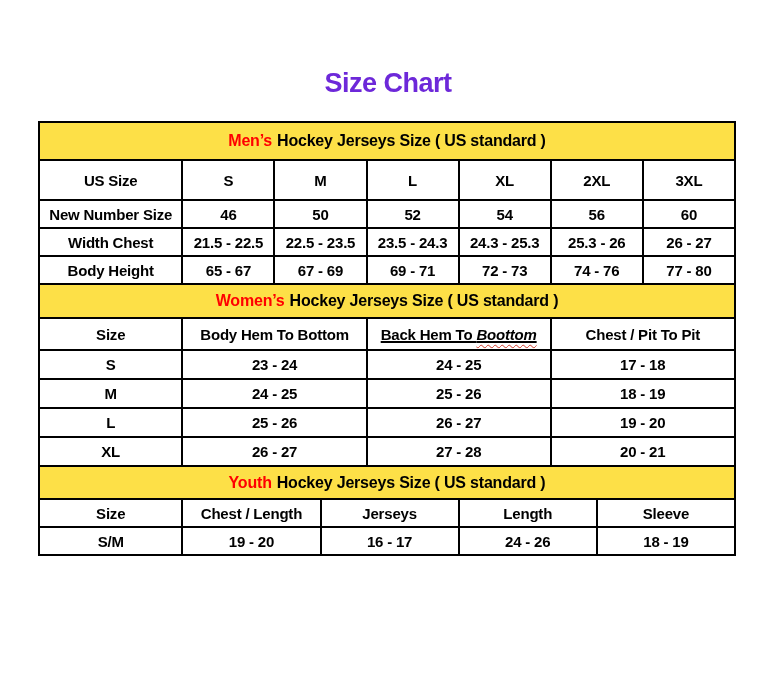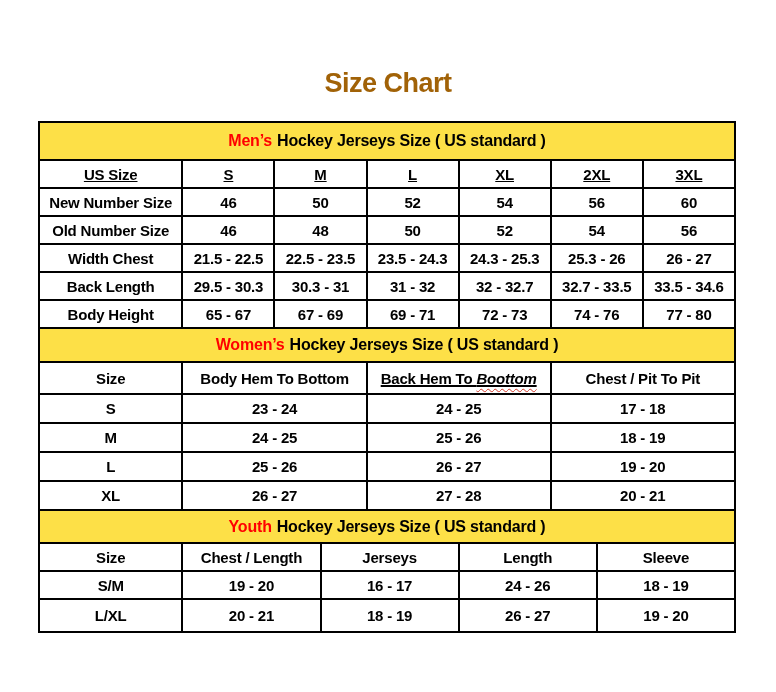--- a/index.html
+++ b/index.html
@@ -16,21 +16,21 @@
     background: #ffffff;
     overflow: hidden;
   }
   .title {
     margin: 0;
     padding-top: 68px;
     text-align: center;
     font-size: 27px;
     font-weight: 700;
     letter-spacing: -0.5px;
-    color: #a16207;
+    color: #6d28d9;
   }
   .tables {
     margin: 22px 0 0 38px;
     width: 698px;
   }
   table.sizes {
     border-collapse: collapse;
     table-layout: fixed;
     width: 698px;
     letter-spacing: -0.2px;
@@ -47,21 +47,21 @@
   .banner-cell {
     background: #fde047;
     font-size: 16px;
     font-weight: 700;
   }
   .banner-hl { color: #FF0000; margin-right: 5px; }
   .head-row th { font-size: 15px; font-weight: 700; background: #fff; }
   .data-row td { font-size: 15px; font-weight: 600; background: #fff; }
   .data-row td.lbl { font-weight: 700; }
   .t-mens .banner-row  { height: 38px; }
-  .t-mens .head-row    { height: 28px; text-decoration: underline; }
+  .t-mens .head-row    { height: 40px; }
   .t-mens .data-row    { height: 28px; }
   .t-womens .banner-row{ height: 34px; }
   .t-womens .head-row  { height: 32px; }
   .t-womens .data-row  { height: 29px; }
   .t-youth .banner-row { height: 33px; }
   .t-youth .head-row   { height: 28px; }
   .t-youth .data-row   { height: 28px; padding-left: 44px; }
   .t-youth .data-row.tall { height: 33px; }
   .u-line { text-decoration: underline; text-decoration-thickness: 1.5px; }
   .misspelled {
@@ -108,45 +108,27 @@
       <tr class="data-row">
         <td class="lbl">New Number Size</td>
         <td>46</td>
         <td>50</td>
         <td>52</td>
         <td>54</td>
         <td>56</td>
         <td>60</td>
       </tr>
       <tr class="data-row">
-        <td class="lbl">Old Number Size</td>
-        <td>46</td>
-        <td>48</td>
-        <td>50</td>
-        <td>52</td>
-        <td>54</td>
-        <td>56</td>
-      </tr>
-      <tr class="data-row">
         <td class="lbl">Width Chest</td>
         <td>21.5 - 22.5</td>
         <td>22.5 - 23.5</td>
         <td>23.5 - 24.3</td>
         <td>24.3 - 25.3</td>
         <td>25.3 - 26</td>
         <td>26 - 27</td>
-      </tr>
-      <tr class="data-row">
-        <td class="lbl">Back Length</td>
-        <td>29.5 - 30.3</td>
-        <td>30.3 - 31</td>
-        <td>31 - 32</td>
-        <td>32 - 32.7</td>
-        <td>32.7 - 33.5</td>
-        <td>33.5 - 34.6</td>
       </tr>
       <tr class="data-row">
         <td class="lbl">Body Height</td>
         <td>65 - 67</td>
         <td>67 - 69</td>
         <td>69 - 71</td>
         <td>72 - 73</td>
         <td>74 - 76</td>
         <td>77 - 80</td>
       </tr>
@@ -220,24 +202,17 @@
         <th>Length</th>
         <th>Sleeve</th>
       </tr>
       <tr class="data-row">
         <td class="lbl">S/M</td>
         <td>19 - 20</td>
         <td>16 - 17</td>
         <td>24 - 26</td>
         <td>18 - 19</td>
       </tr>
-      <tr class="data-row tall">
-        <td class="lbl">L/XL</td>
-        <td>20 - 21</td>
-        <td>18 - 19</td>
-        <td>26 - 27</td>
-        <td>19 - 20</td>
-      </tr>
     </tbody>
       </table>
 
   </div>
 </div>
 
 </body></html>

